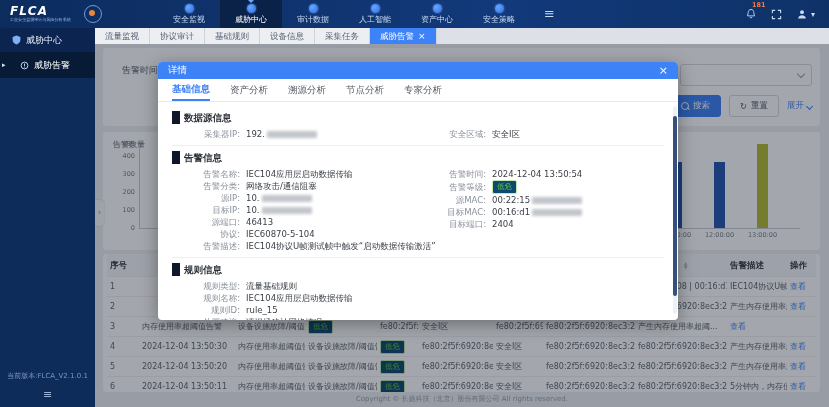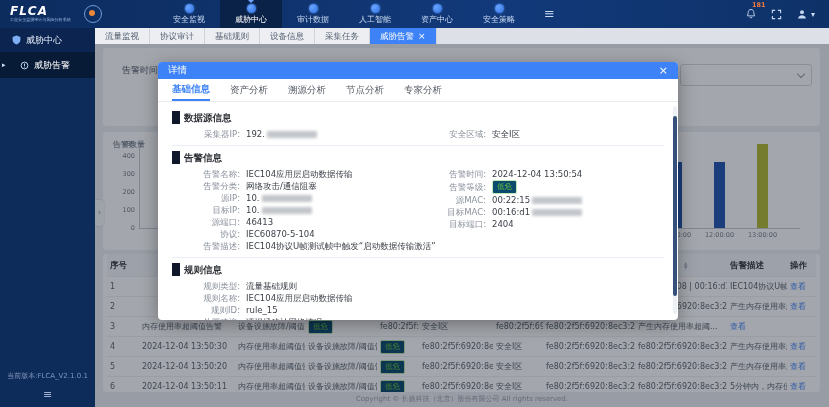--- a/index.html
+++ b/index.html
@@ -185,20 +185,34 @@
       <span>威胁告警</span>
       <span class="close-x">×</span>
     </div>
   </div>
 
   <div class="card filter-card">
     <span class="filter-label">告警时间:</span>
     <div class="filter-select">
         <span class="chev"></span>
       </div>
+    <div class="filter-btns">
+      <div class="btn btn-primary">
+        <span class="mag"></span>
+        <span>搜索</span>
+      </div>
+      <div class="btn btn-plain">
+        <span>↻</span>
+        <span>重置</span>
+      </div>
+      <div class="link-blue">
+        <span>展开</span>
+        <span class="chev"></span>
+      </div>
+    </div>
   </div>
 
   <div class="card chart-card">
     <span class="chart-title">告警数量</span>
     <div class="axis-y"></div>
     <div class="axis-x"></div>
     <div id="chart-yticks">
         <span class="ytick" style="top: 8px;">465</span>
         <span class="ytick" style="top: 19.7419px;">400</span>
         <span class="ytick" style="top: 37.8065px;">300</span>

